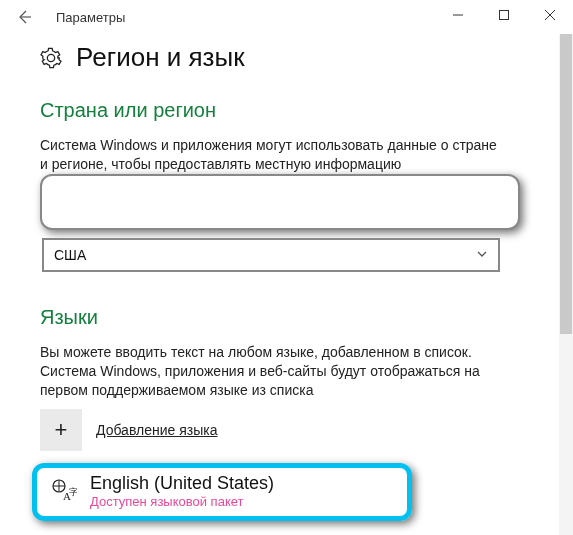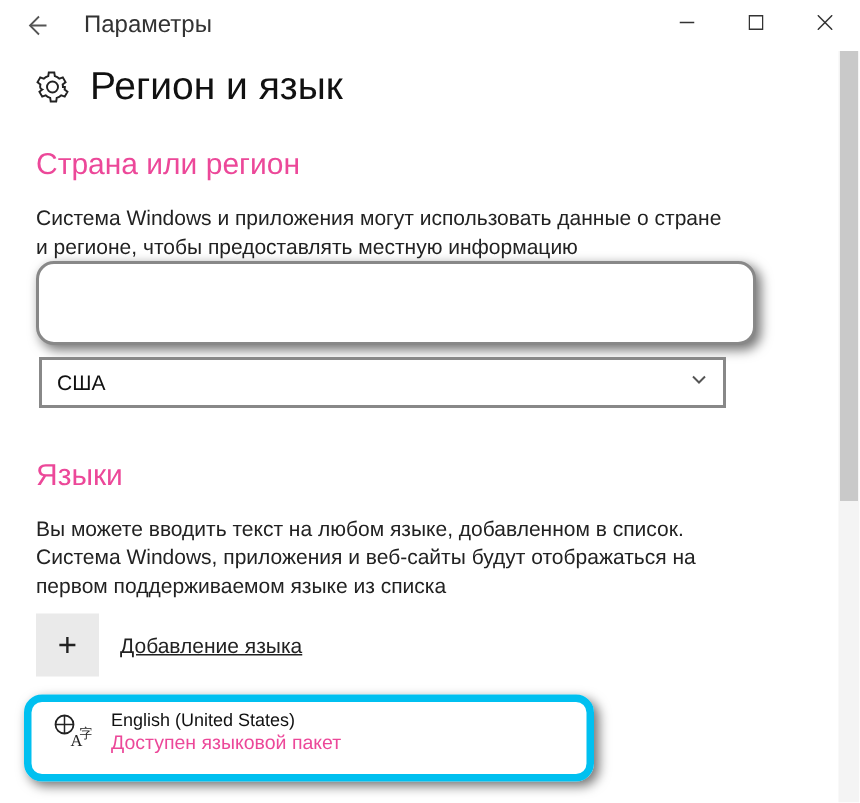--- a/index.html
+++ b/index.html
@@ -1,45 +1,45 @@
 <!DOCTYPE html>
 <html><head>
 <meta charset="utf-8">
 <style>
   * { box-sizing: border-box; margin: 0; padding: 0; }
   html, body { width: 573px; height: 535px; font-family: "Segoe UI", Tahoma, sans-serif; background: #fff; color: #000; overflow: hidden; }
   .window { width: 573px; height: 535px; position: relative; background: #fff; }
   .titlebar { height: 34px; display: flex; align-items: center; padding-left: 10px; }
   .back-btn { width: 28px; height: 28px; display: flex; align-items: center; justify-content: center; color: #666; font-size: 16px; }
-  .title { font-size: 16px; color: #333; margin-left: 18px; }
+  .title { font-size: 13px; color: #333; margin-left: 18px; }
   .win-controls { position: absolute; right: 0; top: 0; height: 30px; display: flex; }
   .win-btn { width: 46px; height: 30px; display: flex; align-items: center; justify-content: center; }
   .win-btn svg { display: block; }
-  .content { padding: 6px 24px 0 24px; position: relative; height: calc(535px - 34px); }
+  .content { padding: 6px 24px 0 40px; position: relative; height: calc(535px - 34px); }
   .page-header { display: flex; align-items: center; margin-bottom: 26px; margin-top: 2px; }
   .gear { width: 22px; height: 22px; margin-right: 14px; color: #222; }
   .page-title { font-size: 26px; font-weight: 400; color: #111; }
-  .section-title { font-size: 20px; font-weight: 400; color: #ec4899; margin-bottom: 14px; }
+  .section-title { font-size: 20px; font-weight: 400; color: #15803d; margin-bottom: 14px; }
   .desc { font-size: 14px; color: #222; line-height: 1.35; margin-bottom: 4px; max-width: 460px; }
   .combo-wrap { position: relative; width: 480px; margin-top: 8px; margin-bottom: 34px; margin-left: -6px; }
   .hl { position: absolute; border: 5px solid #00c0f0; border-radius: 12px; box-shadow: 3px 3px 8px rgba(0,0,0,0.55); pointer-events: none; }
   .hl.combo { left: -2px; top: -8px; width: 480px; height: 56px; }
   .combo { position: relative; width: 458px; height: 34px; border: 2px solid #888; background: #fff; display: flex; align-items: center; padding: 0 10px; margin-left: 8px; margin-top: 0px; justify-content: flex-end; }
   .combo-text { font-size: 14px; color: #111; flex: 1; }
   .chev { color: #555; }
   .addlang { display: flex; align-items: center; margin-top: 10px; margin-bottom: 18px; }
   .add-box { width: 42px; height: 42px; background: #eaeaea; display: flex; align-items: center; justify-content: center; margin-right: 14px; }
   .add-plus { font-size: 22px; font-weight: 300; color: #222; }
   .add-label { font-size: 14px; color: #222; text-decoration: underline; }
   .langitem-wrap { position: relative; width: 380px; margin-left: -6px; }
   .hl.lang { left: -2px; top: -6px; width: 380px; height: 58px; }
   .langitem { display: flex; align-items: center; padding: 4px 6px 4px 10px; width: 356px; margin-left: 6px; }
   .lang-icon { width: 28px; height: 28px; margin-right: 12px; display: flex; align-items: center; justify-content: center; }
   .lang-texts { display: flex; flex-direction: column; }
-  .lang-name { font-size: 12px; color: #111; }
+  .lang-name { font-size: 18px; color: #111; }
   .lang-sub { font-size: 13px; color: #ec4899; }
   .vscroll { position: absolute; right: 0; top: 0; width: 14px; height: 100%; background: #f4f4f4; }
   .vthumb { position: absolute; right: 1px; top: 0; width: 12px; height: 300px; background: #c9c9c9; }
 </style>
 </head>
 <body>
 
 <div class="window">
 
   <div class="titlebar">

